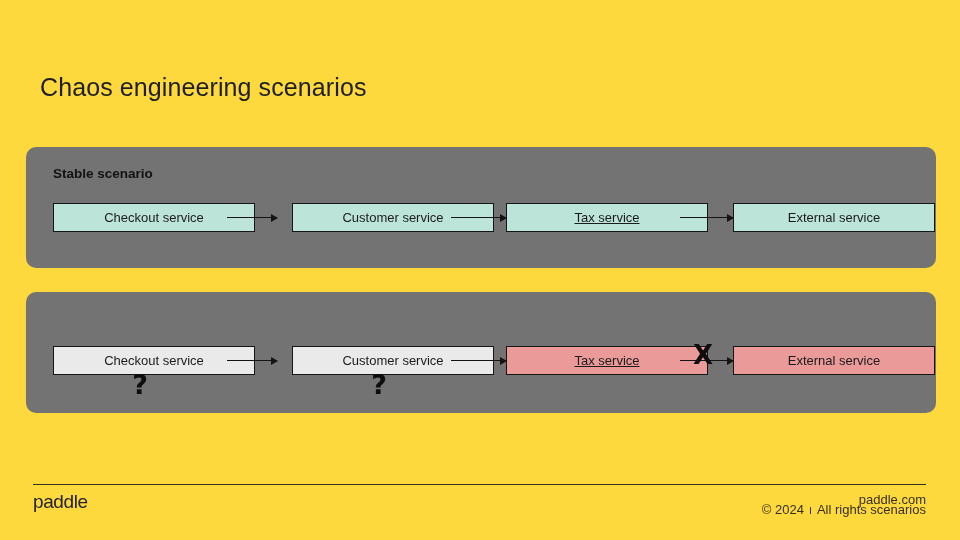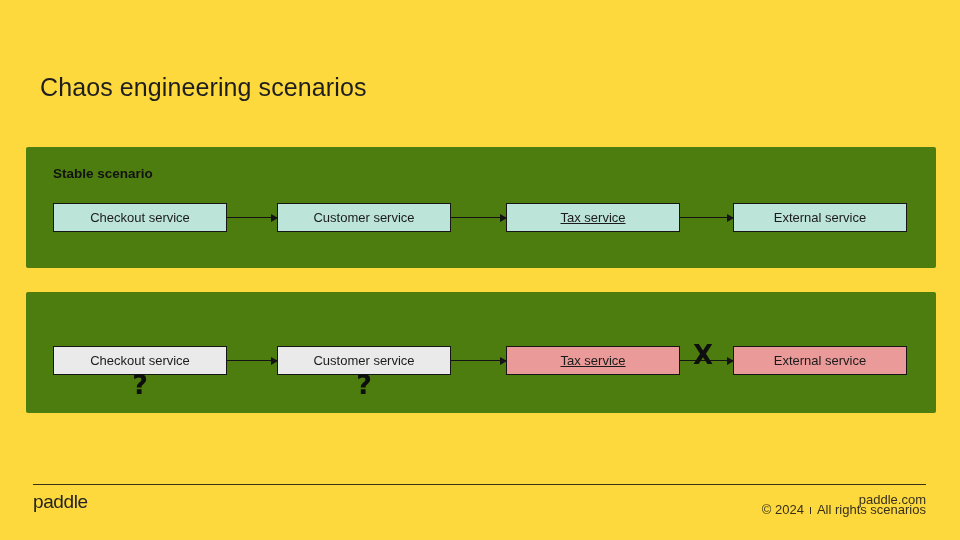--- a/index.html
+++ b/index.html
@@ -12,43 +12,43 @@
   }
 
   .title {
     position:absolute; left:40px; top:72px;
     font-size:25px; font-weight:500; letter-spacing:.1px;
     color:#1E1E1E; line-height:1.2;
   }
 
   .card {
     position:absolute; left:26px; width:910px; height:121px;
-    background:#4d7c0f; border-radius:2px;
+    background:#737373; border-radius:10px;
   }
   .card1 { top:147px; }
   .card2 { top:292px; }
 
   .card-label {
     position:absolute; left:27px; top:19px;
     font-size:13.5px; font-weight:700; color:#121212;
   }
 
   .node {
-    position:absolute; width:174px; height:29px;
+    position:absolute; width:202px; height:29px;
     border:1.5px solid #161616;
     display:flex; align-items:center; justify-content:center;
     font-size:13px; color:#1B1B1B;
   }
   .card1 .node { top:56px; }
   .card2 .node { top:54px; }
   .teal { background:#BCE4D9; }
   .gray { background:#E9EAE9; }
   .pink { background:#EA9A98; }
   .p1 { left:27px; }
-  .p2 { left:251px; }
+  .p2 { left:266px; }
   .p3 { left:480px;text-decoration:underline; }
   .p4 { left:707px;text-align:right; }
 
   .conn {
     position:absolute; height:0; border-top:1.5px solid #141414;
   }
   .card1 .conn { top:70px; }
   .card2 .conn { top:68px; }
   .c1 { left:201px; width:50px; }
   .c2 { left:425px; width:55px; }

